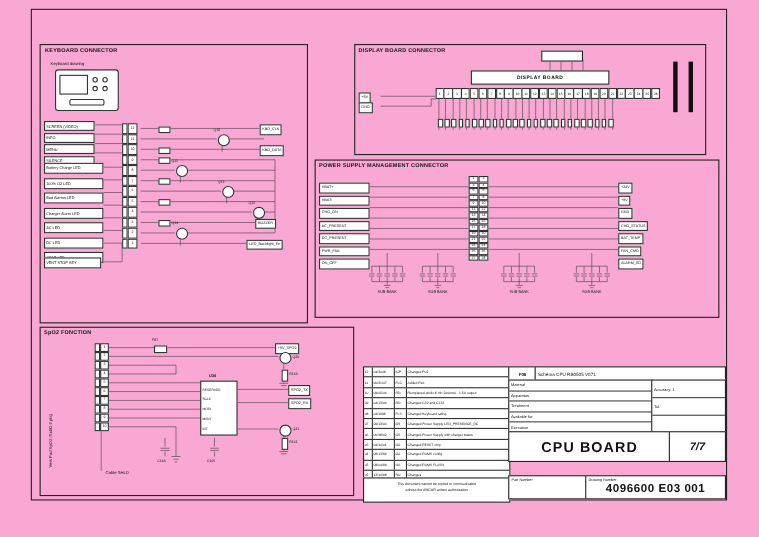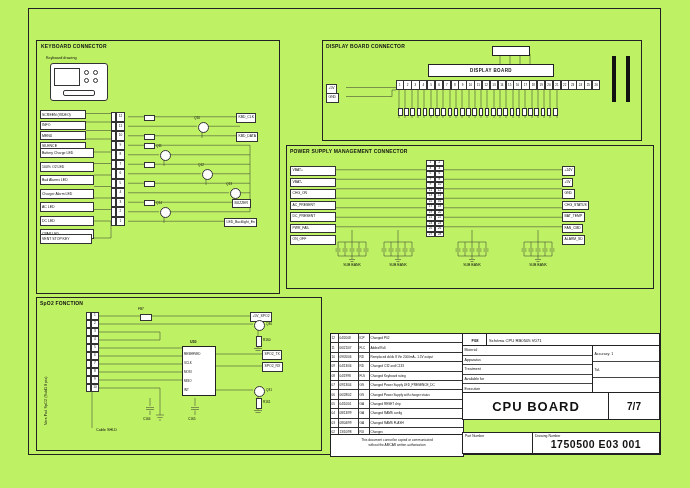--- a/index.html
+++ b/index.html
@@ -1,16 +1,16 @@
 <!DOCTYPE html>
 <html><head>
 <meta charset="utf-8">
 <style>
   html,body{margin:0;padding:0;background:#f2f2f0;}
-  .sheet{position:relative;width:690px;height:488px;background:#bef264;overflow:hidden;
+  .sheet{position:relative;width:690px;height:488px;background:#f9a8d4;overflow:hidden;
          font-family:"Liberation Sans","DejaVu Sans",sans-serif;color:#111;}
   .abs{position:absolute;}
   .box{border:0.8px solid #222;background:#fff;}
   .sec-title{font-size:5px;font-weight:700;letter-spacing:.2px;white-space:nowrap;}
   .cap{font-size:3.8px;white-space:nowrap;}
   .stack{display:flex;flex-direction:column;}
   .lbl{height:8px;border:0.5px solid #333;background:#fff;font-size:3.5px;display:flex;align-items:center;
        padding:0 1px;white-space:nowrap;overflow:hidden;}
   .lbl.sm{height:7px;}
   .kb-keys{gap:1.5px;width:46px;}
@@ -34,21 +34,21 @@
   .rev-row{display:grid;grid-template-columns:8px 20px 11px 1fr;height:8.4px;border-bottom:0.45px solid #333;}
   .rev-row:last-child{border-bottom:none;}
   .rev-cell{font-size:3.1px;display:flex;align-items:center;border-right:0.45px solid #333;
             padding:0 0.5px;white-space:nowrap;overflow:hidden;}
   .rev-cell:last-child{border-right:none;}
   .fld{height:9.4px;border-bottom:0.5px solid #444;font-size:3.6px;display:flex;align-items:center;padding:0 1.5px;}
   .fld.tall{height:15.66px;}
   .fld:last-child{border-bottom:none;}
   .icpin{height:9.2px;font-size:3px;display:flex;align-items:center;white-space:nowrap;}
   .big-title{font-size:13px;font-weight:700;letter-spacing:1px;display:flex;align-items:center;justify-content:center;}
-  .sheet-num{font-size:10px;font-weight:700;display:flex;align-items:center;justify-content:center;}
+  .sheet-num{font-size:10px;font-weight:700;display:flex;align-items:center;justify-content:center;font-style:italic;}
   .board-code{font-size:10px;font-weight:700;letter-spacing:2.5px;display:flex;align-items:center;justify-content:center;}
   .dwg-num{font-size:10.5px;font-weight:700;letter-spacing:.5px;text-align:center;}
   .tinylab{font-size:3.4px;}
   .note{font-size:3.2px;text-align:center;line-height:1.6;padding-top:2.5px;}
   .caplab{font-size:3.5px;text-align:center;width:36px;white-space:nowrap;}
   .bar{background:#111;}
   svg{position:absolute;left:0;top:0;}
   svg path{stroke:#333;stroke-width:0.5;fill:none;}
 </style>
 </head>
@@ -411,20 +411,20 @@
       <div class="fld tall">Tol.</div>
       <div class="fld tall"></div>
     </div>
   <div class="abs box big-title" style="left:462px;top:392px;width:146px;height:26px;">CPU BOARD</div>
   <div class="abs box sheet-num" style="left:608px;top:392px;width:50px;height:26px;">7/7</div>
   <div class="abs box" style="left:462px;top:432px;width:70px;height:20px;">
     <div class="tinylab" style="padding:1px 0 0 2px;">Part Number</div>
   </div>
   <div class="abs box" style="left:532px;top:432px;width:126px;height:20px;">
     <div class="tinylab" style="padding:1px 0 0 2px;">Drawing Number</div>
-    <div class="dwg-num">1750500 E03 001</div>
+    <div class="dwg-num">4096600 E03 001</div>
   </div>
 
 <div class="caplab abs" style="left: 334px; top: 263px;">SUB BANK</div>
     <div class="caplab abs" style="left: 380px; top: 263px;">SUB BANK</div>
     <div class="caplab abs" style="left: 454px; top: 263px;">SUB BANK</div>
     <div class="caplab abs" style="left: 520px; top: 263px;">SUB BANK</div>
   </div>
 
 </body></html>

